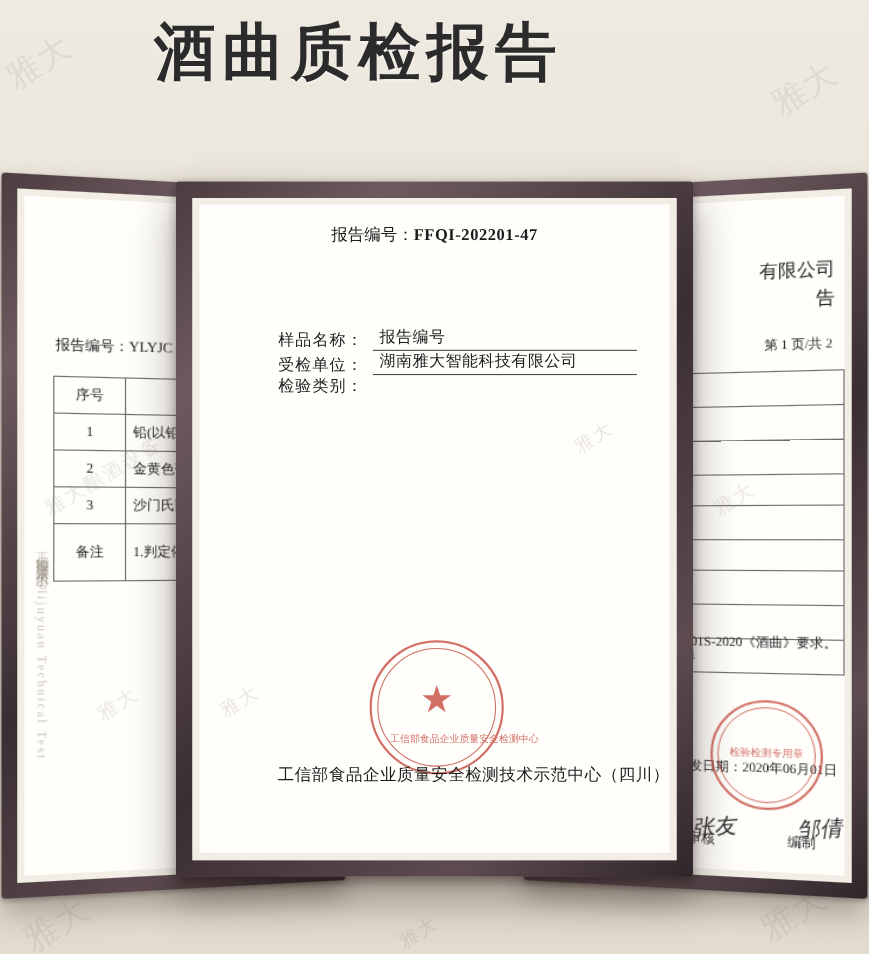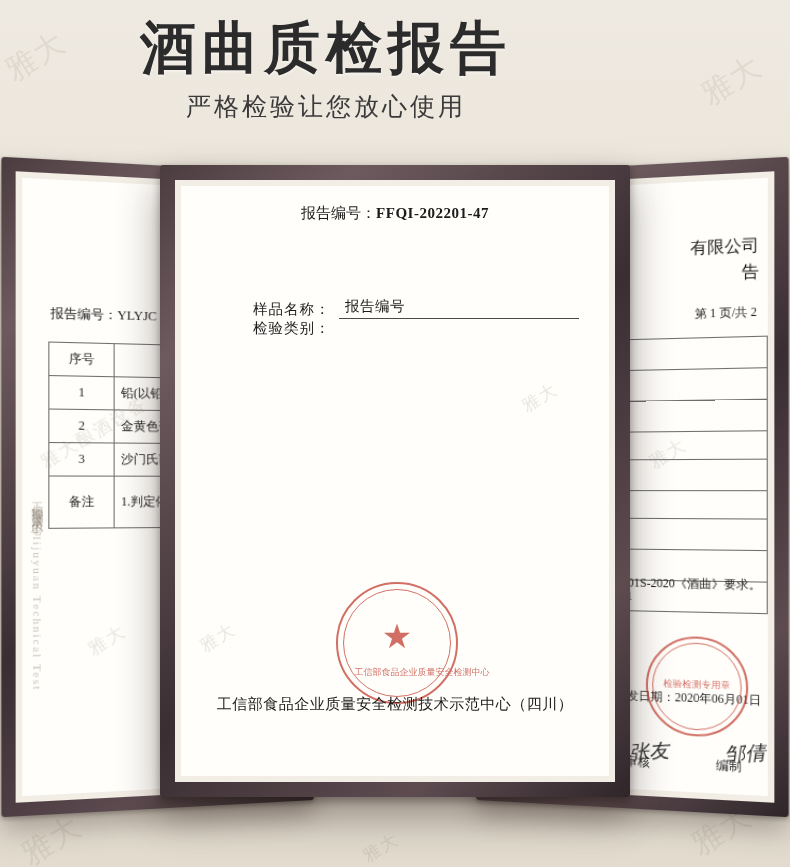--- a/index.html
+++ b/index.html
@@ -156,21 +156,21 @@
     border-bottom: 1px solid #4a4a4a;
     padding: 0 4px 2px 6px;
     letter-spacing: 0.5px;
     min-height: 18px;
   }
   .cert-footer {
     position: absolute;
     bottom: 62px;
     left: 0;
     width: 100%;
-    text-align: center;
+    text-align: right;
     font-size: 15px;
     letter-spacing: 0.5px;
     color: #1b1b1b;
   }
 
   
   .seal {
     position: absolute;
     left: 50%;
     bottom: 72px;
@@ -343,21 +343,20 @@
 <div class="page">
 
   <div class="wm" style="left:4px; top:36px;">雅大</div>
   <div class="wm" style="left:700px; top:60px;">雅大</div>
   <div class="wm" style="left:20px; top:820px;">雅大</div>
   <div class="wm" style="left:690px; top:810px;">雅大</div>
   <div class="wm wm-small" style="left:362px; top:836px;">雅大</div>
 
   <div class="header">
     <div class="header-title">酒曲质检报告</div>
-    <div class="header-sub">严格检验让您放心使用</div>
   </div>
 
   <div class="frame frame-left">
     <div class="frame-inner">
       <div class="paper">
         <div class="vert-wm" style="left:6px; top:300px;">工信部检测技术示范中心 Yilijuyuan Technical Test</div>
         <div class="wm wm-small" style="left:10px; top:230px;">雅大酿酒设备</div>
         <div class="wm wm-small" style="left:60px; top:430px;">雅大</div>
 
         <div class="left-title">报告编号：YLYJC</div>
@@ -463,20 +462,24 @@
 
 
         <div class="cert-reportno">
           <span>报告编号：</span><span class="bold">FFQI-202201-47</span>
         </div>
 
         <div class="cert-fields">
           <div class="cert-row">
             <div class="cert-label">样品名称：</div>
             <div class="cert-value">报告编号</div>
+          </div>
+          <div class="cert-row">
+            <div class="cert-label">受检单位：</div>
+            <div class="cert-value">湖南雅大智能科技有限公司</div>
           </div>
           <div class="cert-row">
             <div class="cert-label">检验类别：</div>
           </div>
         </div>
 
         <div class="seal">
           <div class="seal-star">
               <span>★</span>
             </div>

